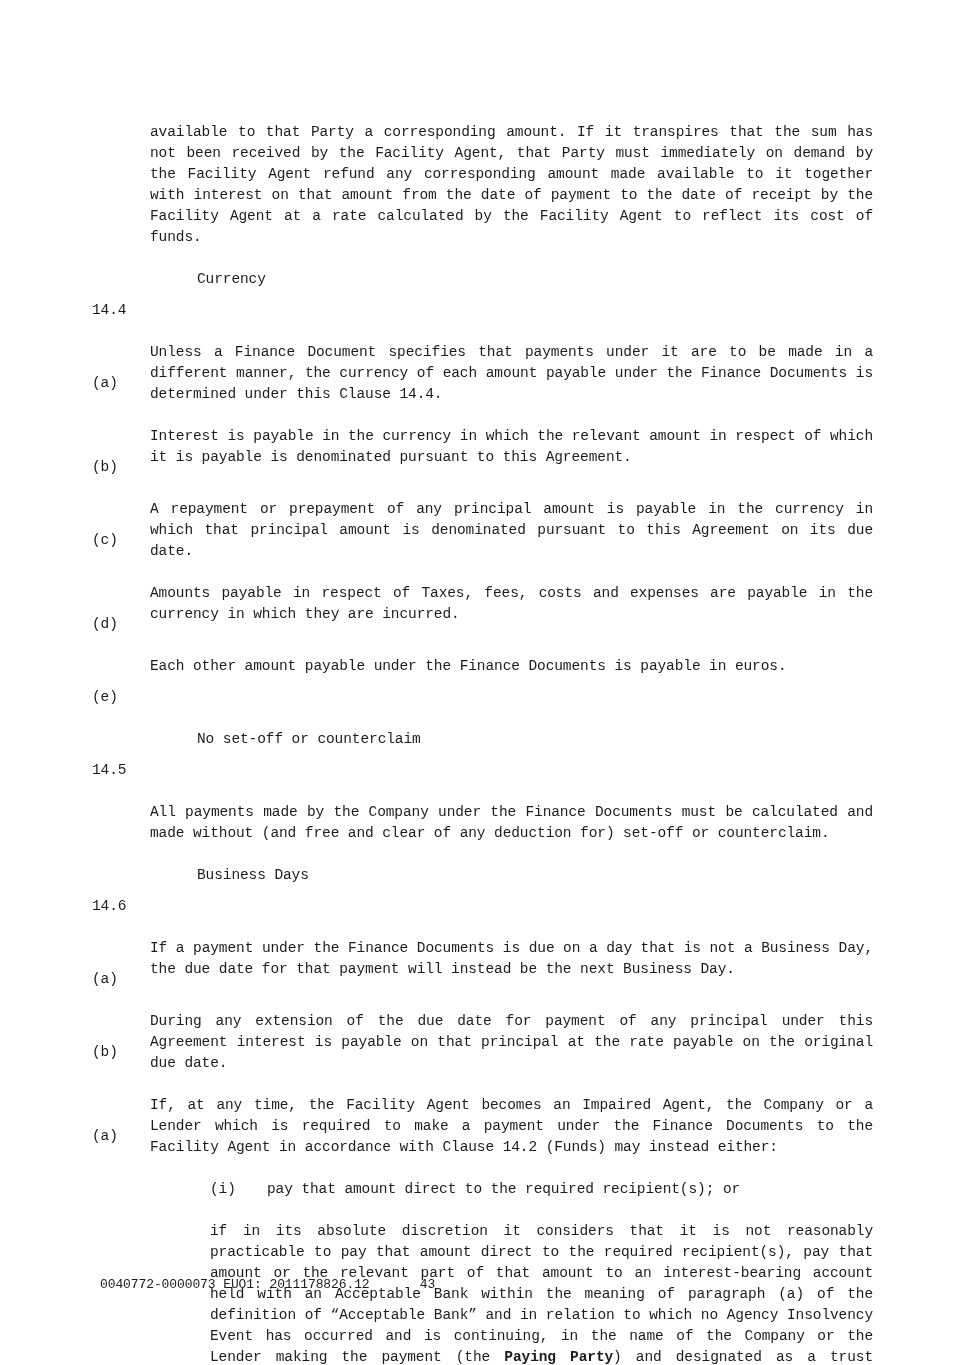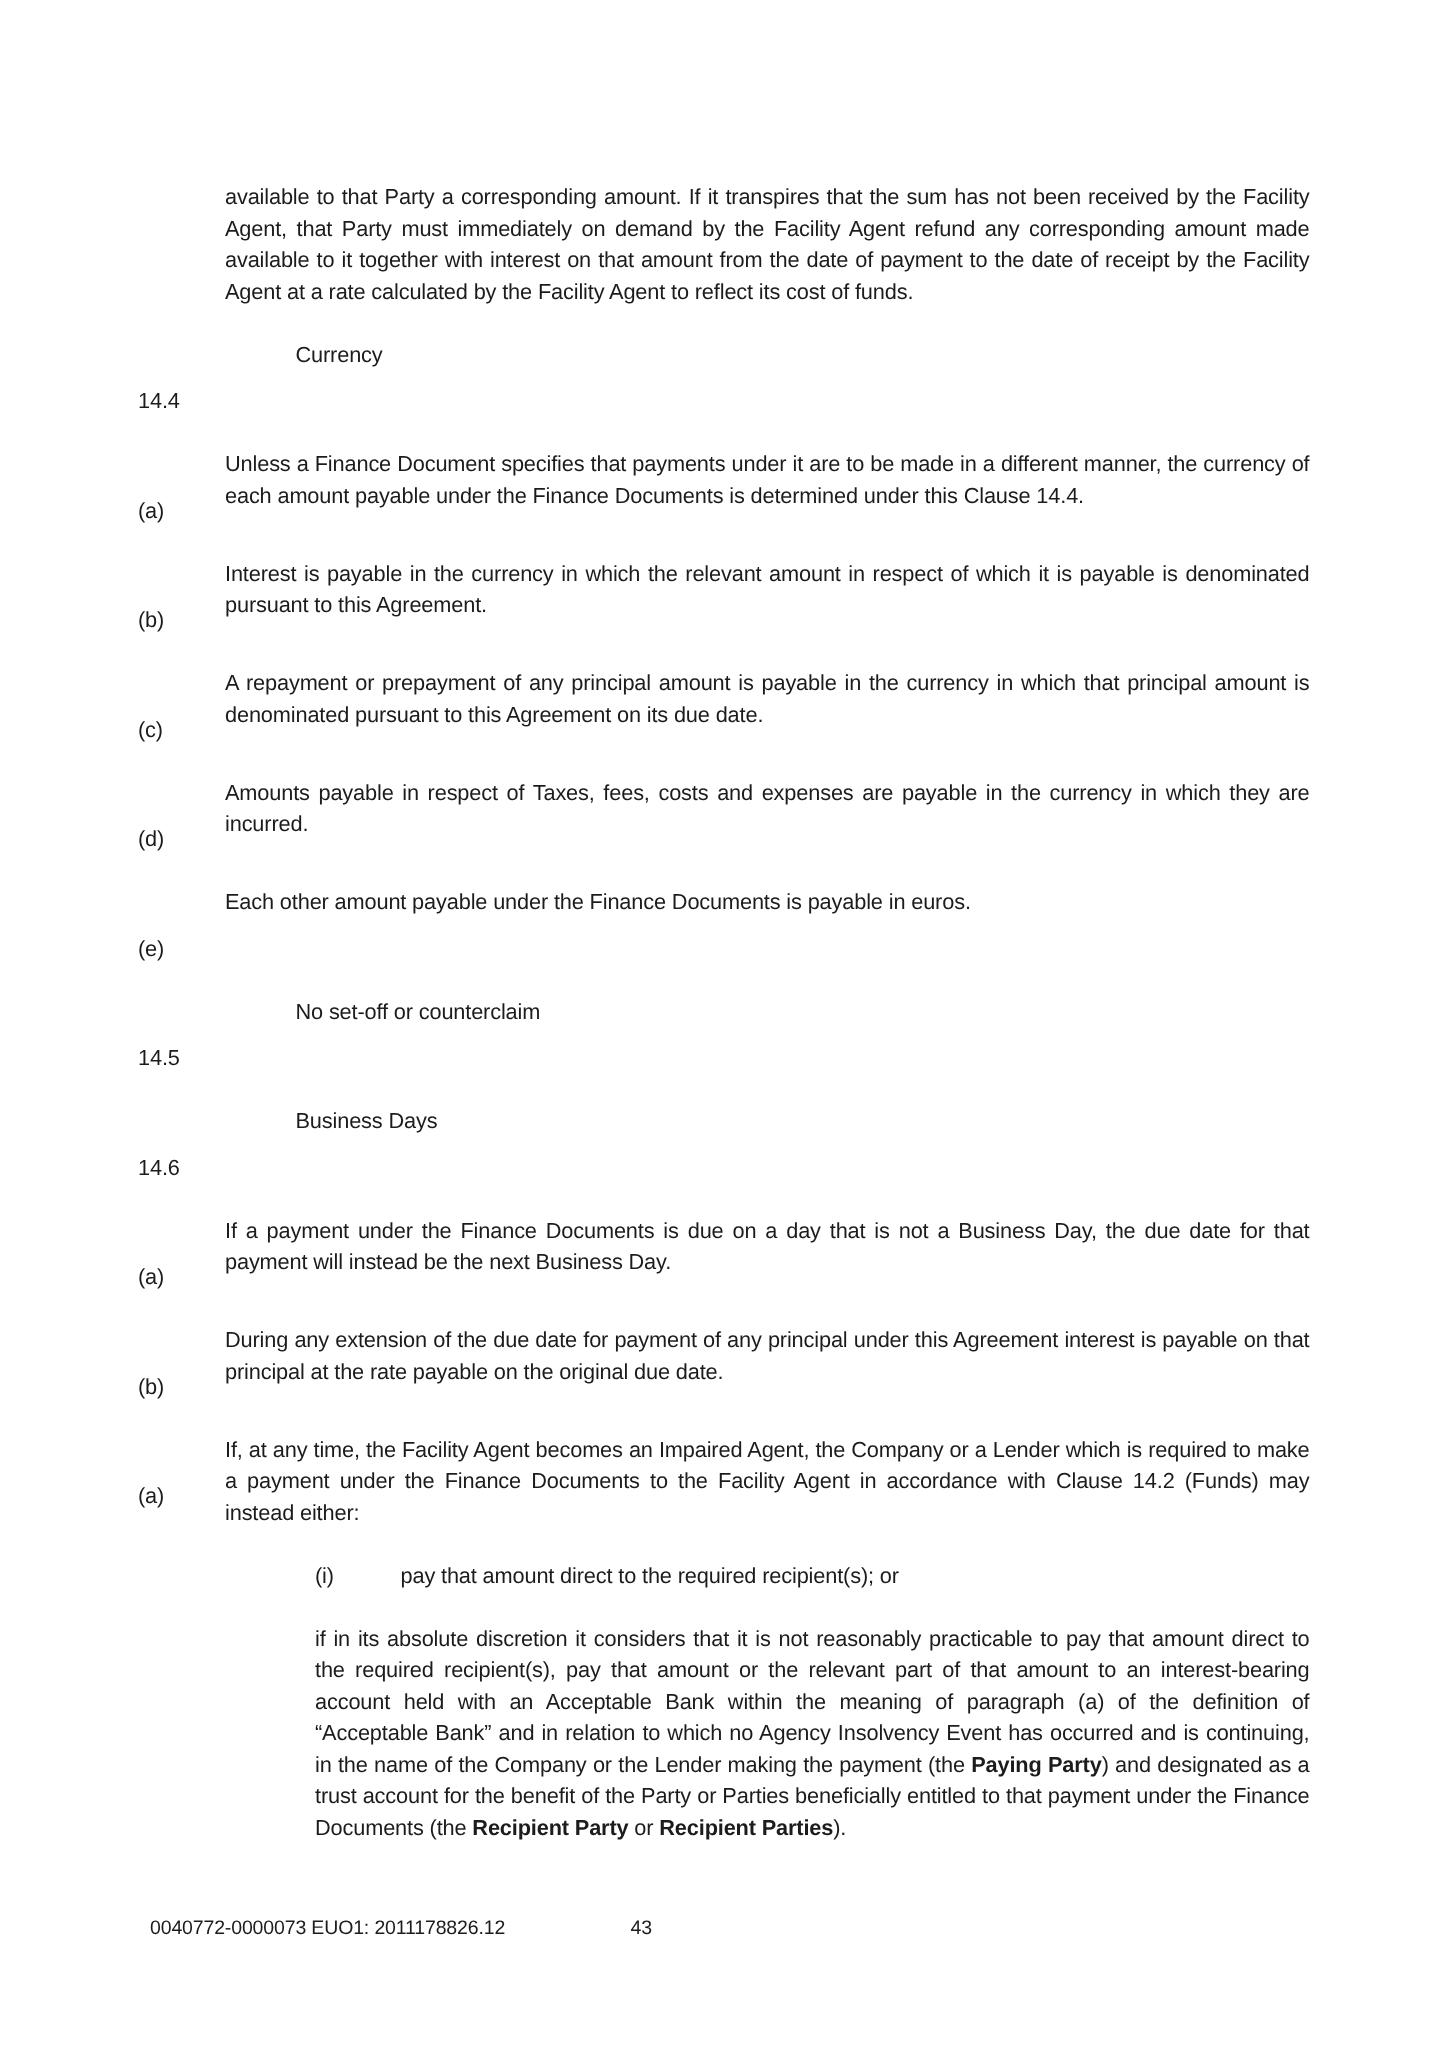--- a/index.html
+++ b/index.html
@@ -5,21 +5,21 @@
   html, body {
     margin: 0;
     padding: 0;
     background: #ffffff;
   }
   .page {
     position: relative;
     width: 965px;
     height: 1365px;
     background: #ffffff;
-    font-family: Liberation Sans, sans-serif;
+    font-family: Liberation Mono, monospace;
     font-size: 14.5px;
     line-height: 21px;
     color: #1c1c1c;
     letter-spacing: -0.1px;
     overflow: hidden;
   }
   .content {
     position: absolute;
     top: 122px;
     left: 92px;
@@ -117,20 +117,21 @@
     </div>
     <div class="row">
       <div class="num">(e)</div>
       <div class="txt">Each other amount payable under the Finance Documents is payable in euros.</div>
     </div>
 
     <div class="row heading">
       <div class="num">14.5</div>
       <div class="txt">No set-off or counterclaim</div>
     </div>
+    <p class="indent-para">All payments made by the Company under the Finance Documents must be calculated and made without (and free and clear of any deduction for) set-off or counterclaim.</p>
 
     <div class="row heading">
       <div class="num">14.6</div>
       <div class="txt">Business Days</div>
     </div>
     <div class="row">
       <div class="num">(a)</div>
       <div class="txt">If a payment under the Finance Documents is due on a day that is not a Business Day, the due date for that payment will instead be the next Business Day.</div>
     </div>
     <div class="row">

